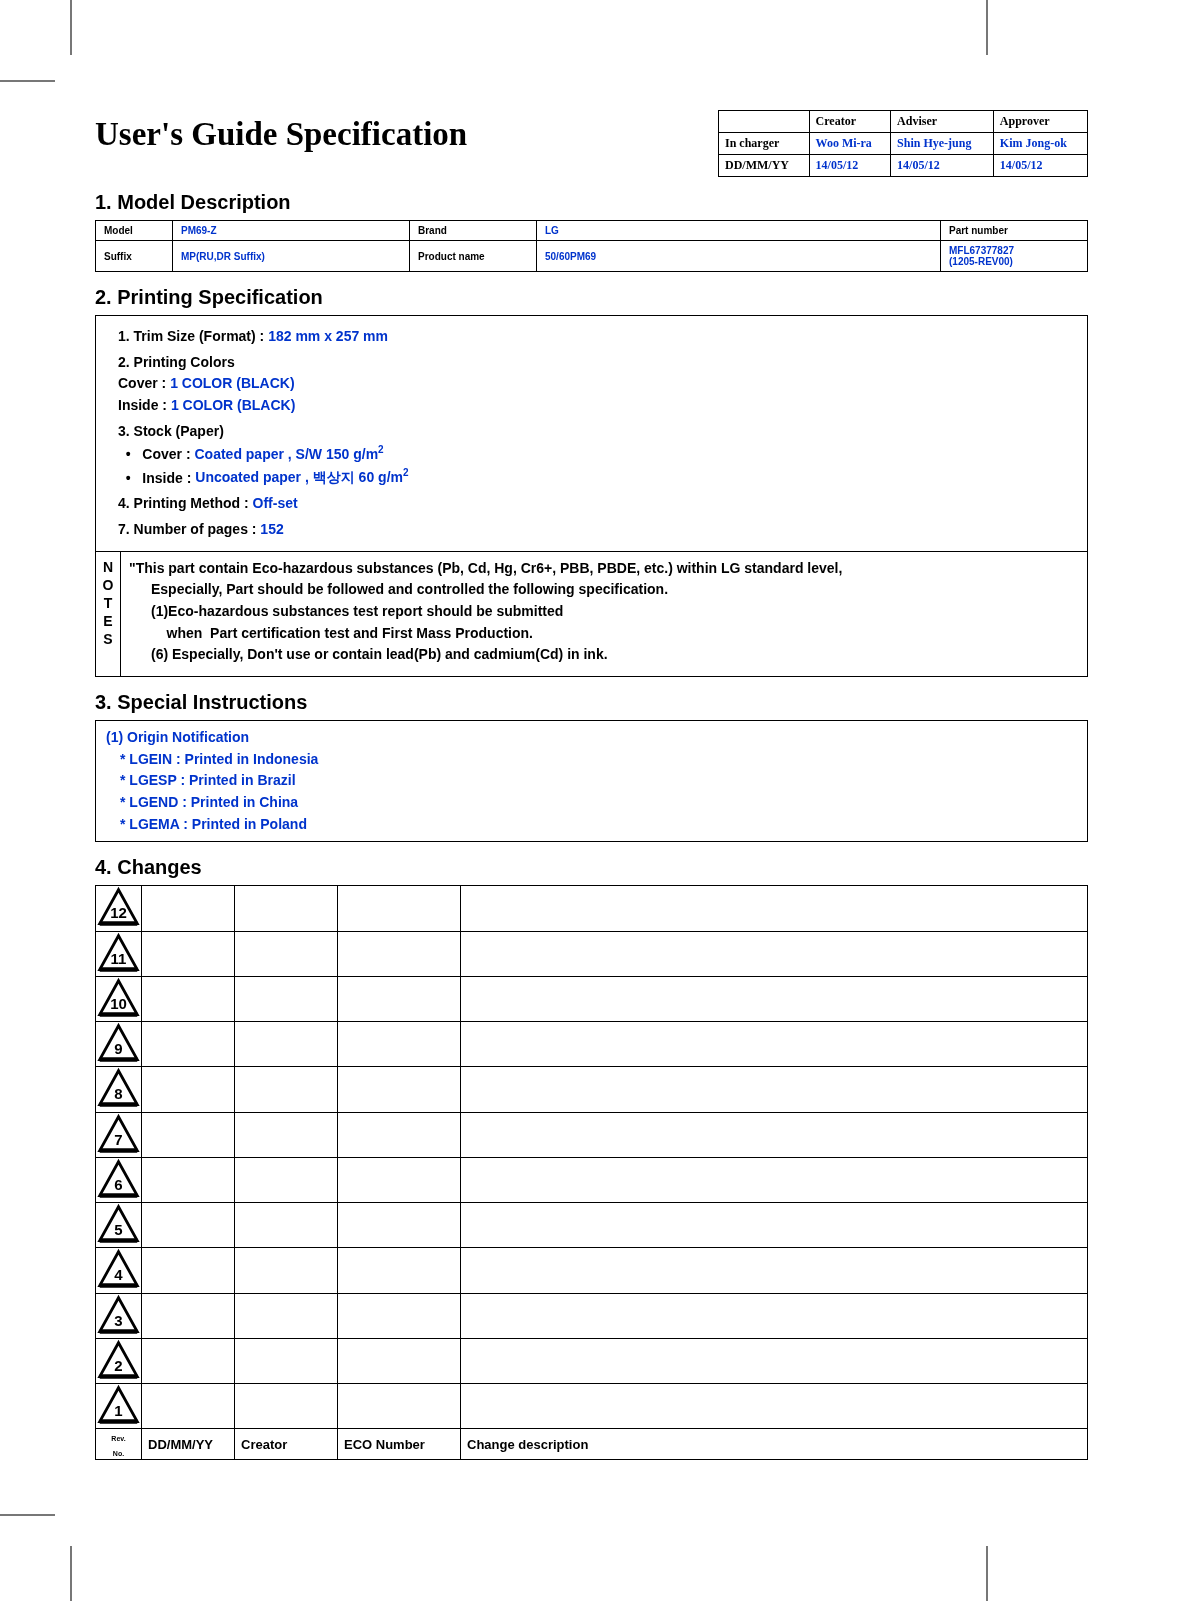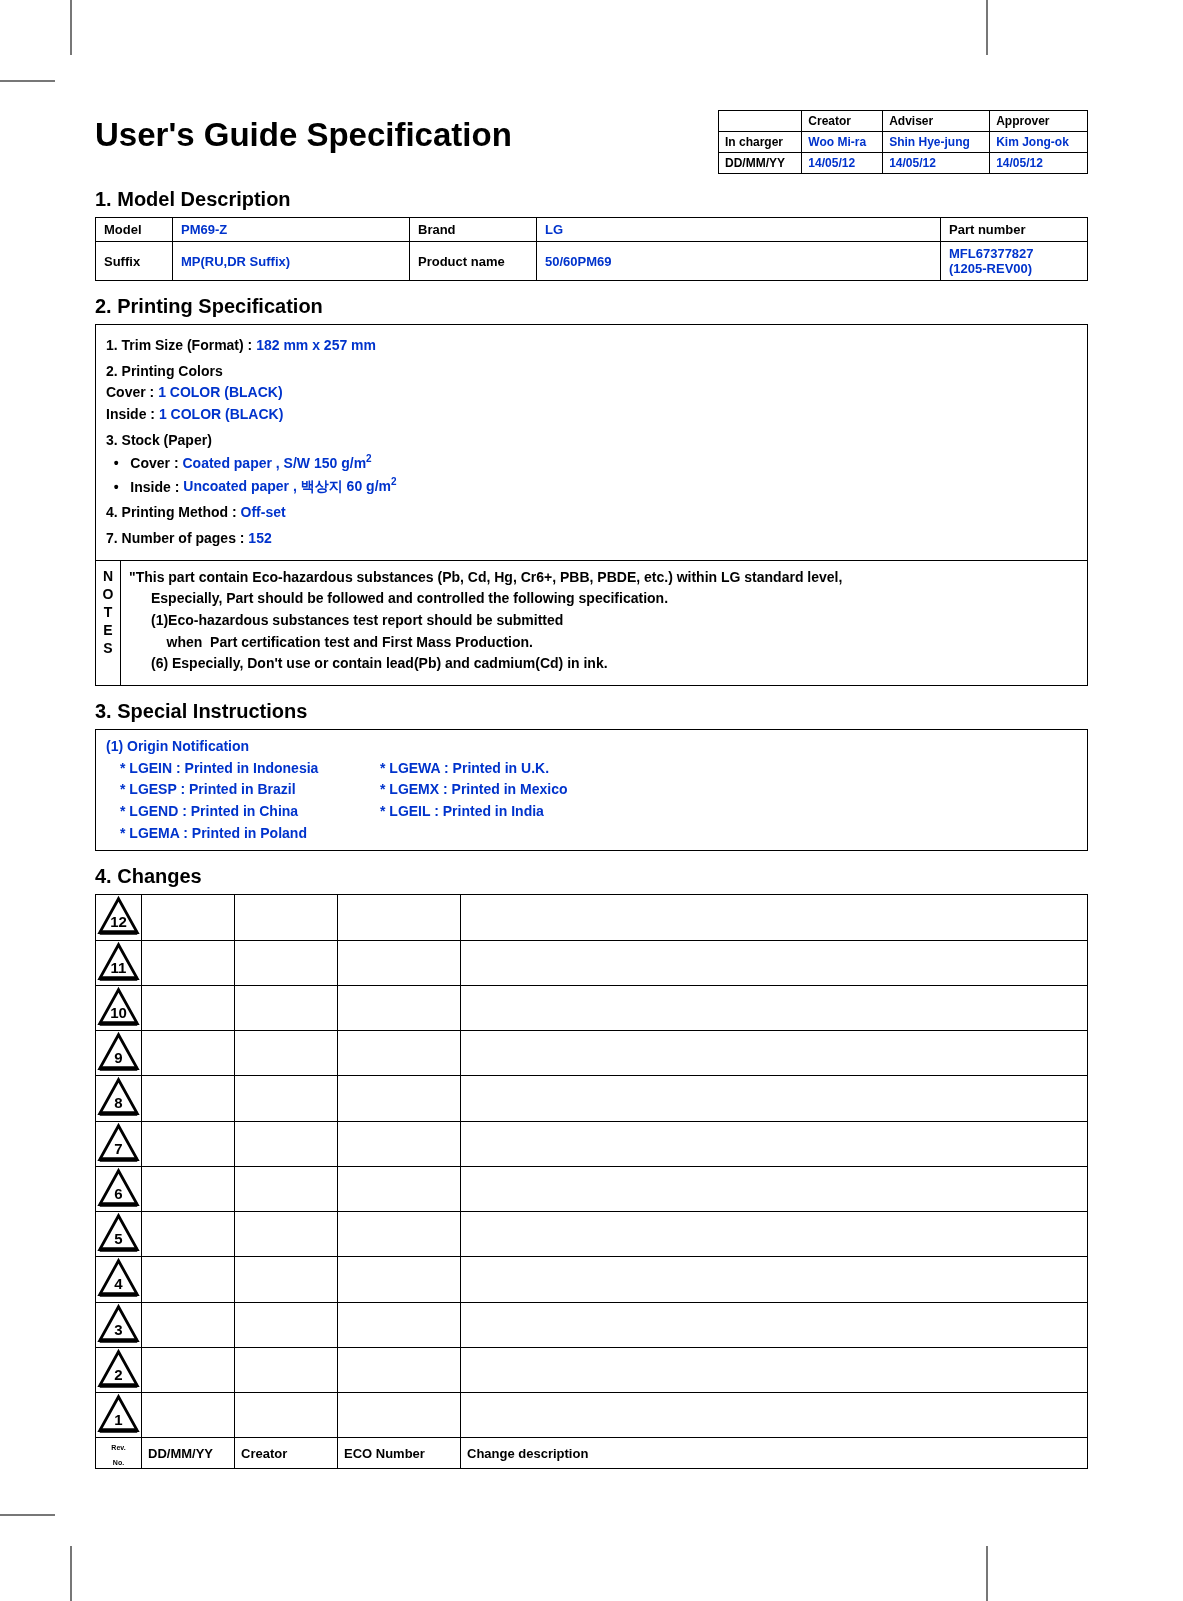--- a/index.html
+++ b/index.html
@@ -19,20 +19,21 @@
   .crop-mark {
     position: absolute;
     background: #777;
   }
   .crop-v { width: 2px; height: 55px; }
   .crop-h { width: 55px; height: 2px; }
   .header-row {
     display: flex;
     align-items: flex-start;
     margin-bottom: 13px;
+    font-family: Liberation Serif, serif;
   }
   h1.title {
     font-size: 33px;
     font-weight: bold;
     margin: 0;
     flex: 1;
     padding-top: 6px;
   }
   table.approval {
     border-collapse: collapse;
@@ -47,36 +48,36 @@
   }
   .blue { color: #0033cc; }
   h2.section {
     font-size: 20px;
     font-weight: bold;
     margin: 14px 0 6px 0;
   }
   table.model {
     border-collapse: collapse;
     width: 100%;
-    font-size: 13px;
+    font-size: 10px;
   }
   table.model td, table.model th {
     border: 1.5px solid #000;
     padding: 4px 8px;
     text-align: left;
     font-weight: bold;
   }
   .spec-box {
     border: 1.5px solid #000;
     padding: 6px 10px;
     font-size: 14px;
     font-weight: bold;
     line-height: 1.55;
   }
-  .spec-box .item { margin: 4px 0; }
+  .spec-box .item { margin: 4px 12px; }
   .notes-wrap {
     display: flex;
     border: 1.5px solid #000;
     border-top: none;
     font-size: 14px;
     font-weight: bold;
   }
   .notes-label {
     border-right: 1.5px solid #000;
     width: 24px;
@@ -210,25 +211,20 @@
   <h2 class="section">3. Special Instructions</h2>
   <div class="origin-box">
     <div>(1) Origin Notification</div>
     <div class="origin-cols">
       <div class="origin-col" style="padding-left:14px">
         <div>* LGEIN : Printed in Indonesia</div>
         <div>* LGESP : Printed in Brazil</div>
         <div>* LGEND : Printed in China</div>
         <div>* LGEMA : Printed in Poland</div>
       </div>
-      <div class="origin-col">
-        <div>* LGEWA : Printed in U.K.</div>
-        <div>* LGEMX : Printed in Mexico</div>
-        <div>* LGEIL : Printed in India</div>
-      </div>
     </div>
   </div>
 
   <h2 class="section">4. Changes</h2>
   <table class="changes">
     <tbody id="changes-body">
         <tr>
           <td class="rev"><svg viewBox="0 0 24 22">
               <path d="M12 2 L22 20 L2 20 Z" fill="none" stroke="#000" stroke-width="1.5"></path>
               <text x="12" y="17" text-anchor="middle" font-size="8" font-family="Arial" font-weight="bold">12</text>

